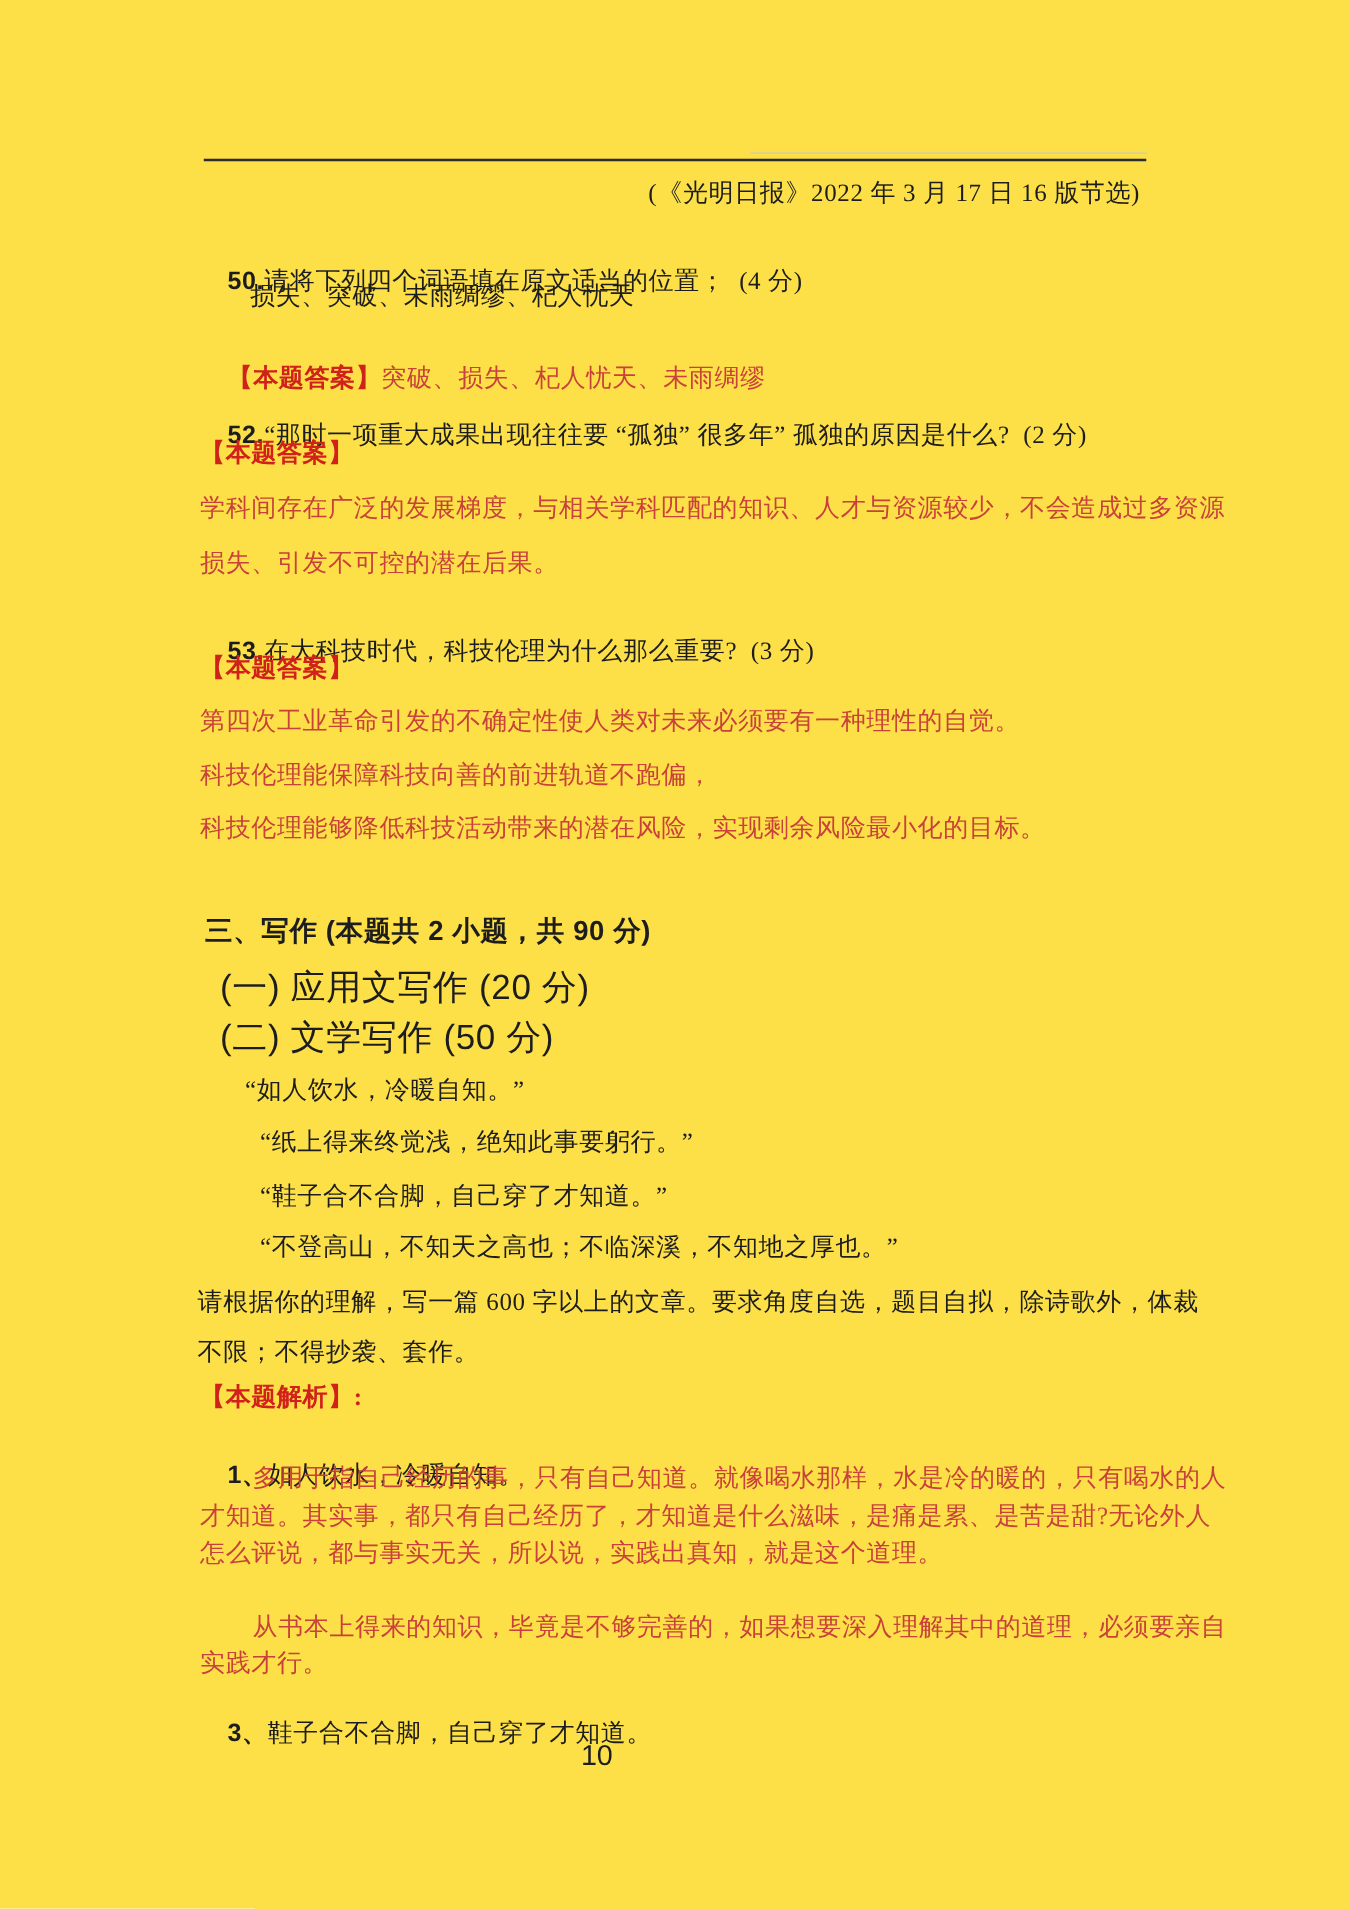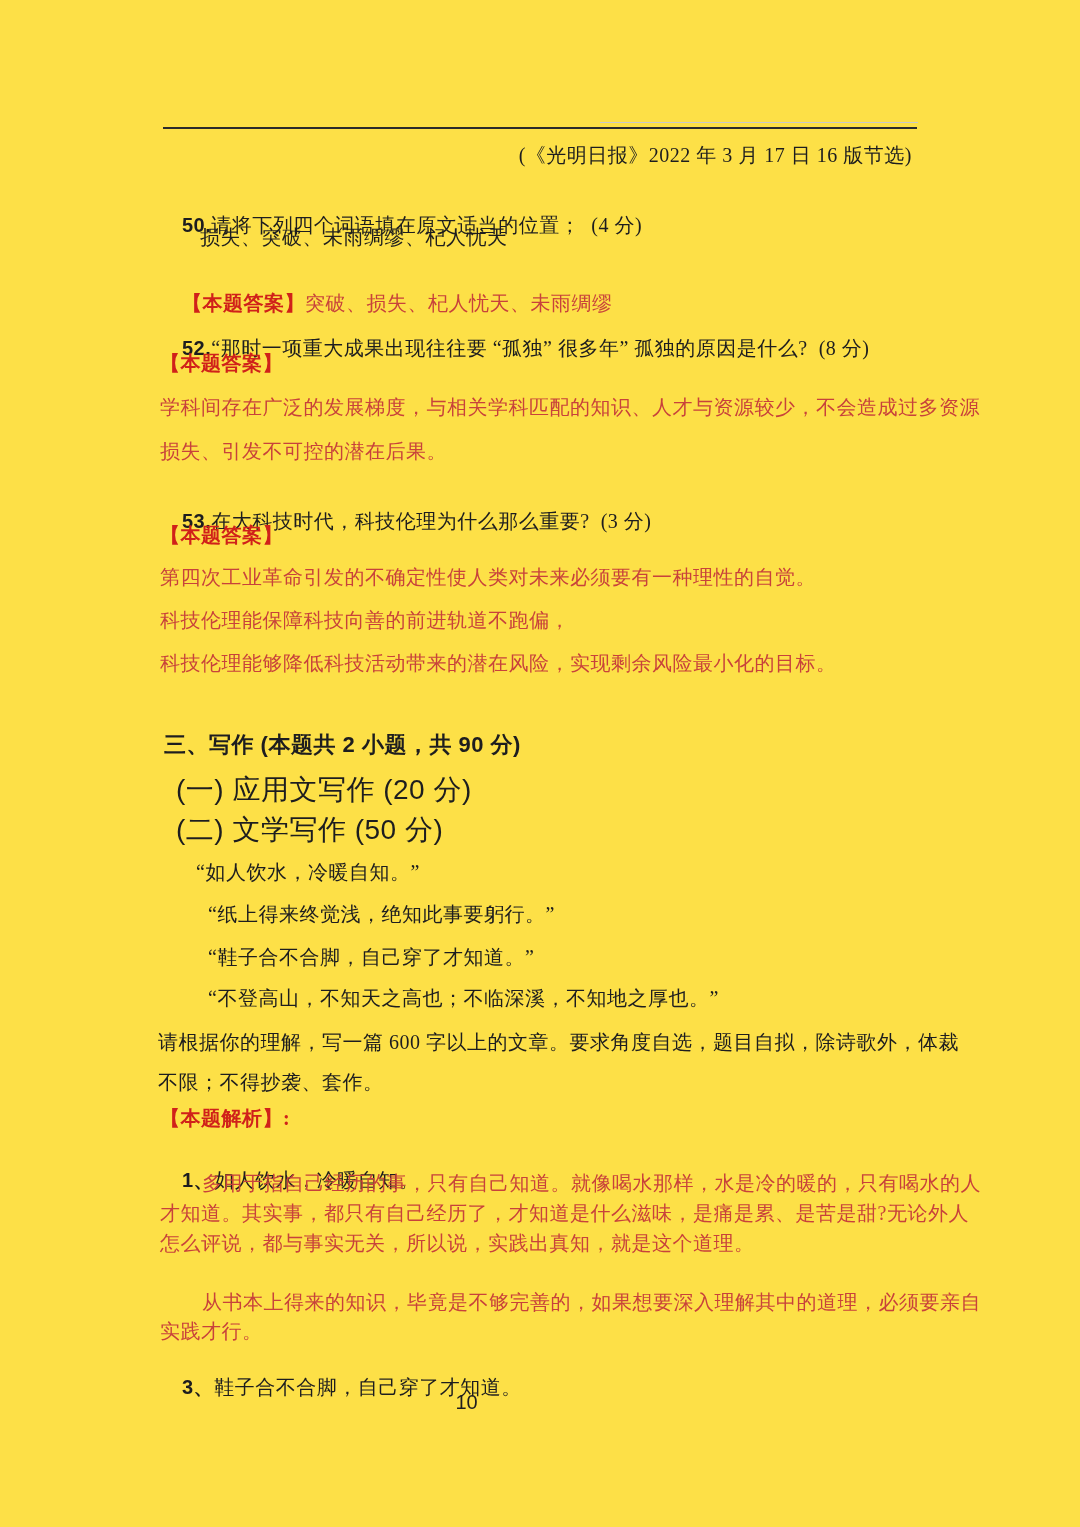--- a/index.html
+++ b/index.html
@@ -54,24 +54,24 @@
     font-weight:bold;
     font-size:22px;
   }
   .subpart{
     font-family:"Liberation Sans","DejaVu Sans",sans-serif;
     font-size:28px;
   }
   .indent2{text-indent:2.1em;}
   .pagenum{
     position:absolute;
-    left:5px;width:923px;
+    left:16px;width:923px;
     text-align:center;
     font-family:"Liberation Sans","DejaVu Sans",sans-serif;
-    font-size:20px;
+    font-size:23px;
   }
 </style>
 </head>
 <body>
 
 <div class="page">
 
   <div class="rule-ghost" style="top:122px;left:600px;width:318px;"></div>
   <div class="rule" style="top:127px;left:163px;width:754px;"></div>
 
@@ -79,21 +79,21 @@
 
   <div class="ln" style="top:183px;">
     <span class="qnum">50.</span><span>请将下列四个词语填在原文适当的位置；  (4 分)</span>
   </div>
   <div class="ln" style="top:223px;left:200px;">损失、突破、未雨绸缪、杞人忧天</div>
   <div class="ln" style="top:261px;">
     <span class="red-label">【本题答案】</span><span class="red">突破、损失、杞人忧天、未雨绸缪</span>
   </div>
 
   <div class="ln" style="top:306px;">
-    <span class="qnum">52.</span><span>“那时一项重大成果出现往往要 “孤独” 很多年” 孤独的原因是什么?  (8 分)</span>
+    <span class="qnum">52.</span><span>“那时一项重大成果出现往往要 “孤独” 很多年” 孤独的原因是什么?  (2 分)</span>
   </div>
   <div class="ln red-label" style="top:349px;">【本题答案】</div>
   <div class="ln red" style="top:393px;">学科间存在广泛的发展梯度，与相关学科匹配的知识、人才与资源较少，不会造成过多资源</div>
   <div class="ln red" style="top:437px;text-align:right;">损失、引发不可控的潜在后果。</div>
 
   <div class="ln" style="top:479px;">
     <span class="qnum">53.</span><span>在大科技时代，科技伦理为什么那么重要?  (3 分)</span>
   </div>
   <div class="ln red-label" style="top:521px;">【本题答案】</div>
   <div class="ln red" style="top:563px;">第四次工业革命引发的不确定性使人类对未来必须要有一种理性的自觉。</div>

